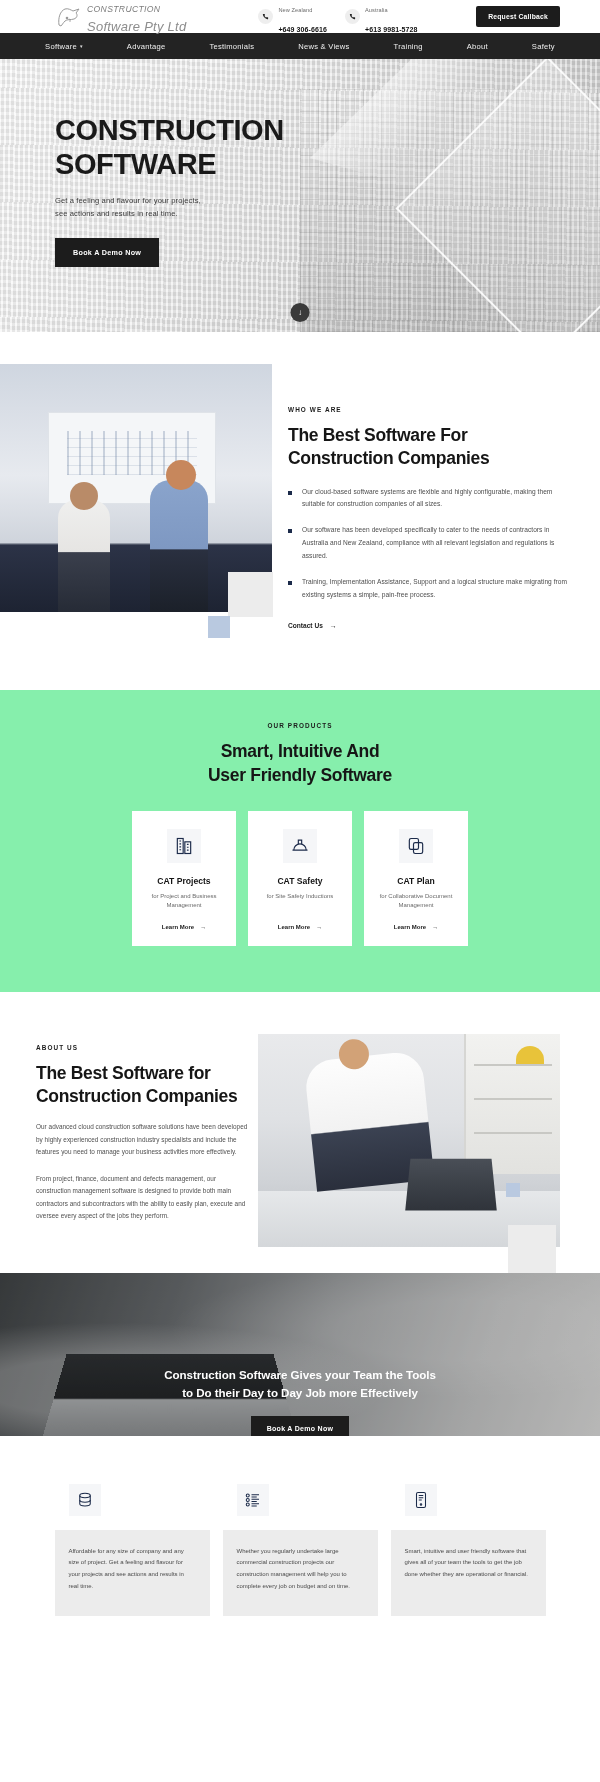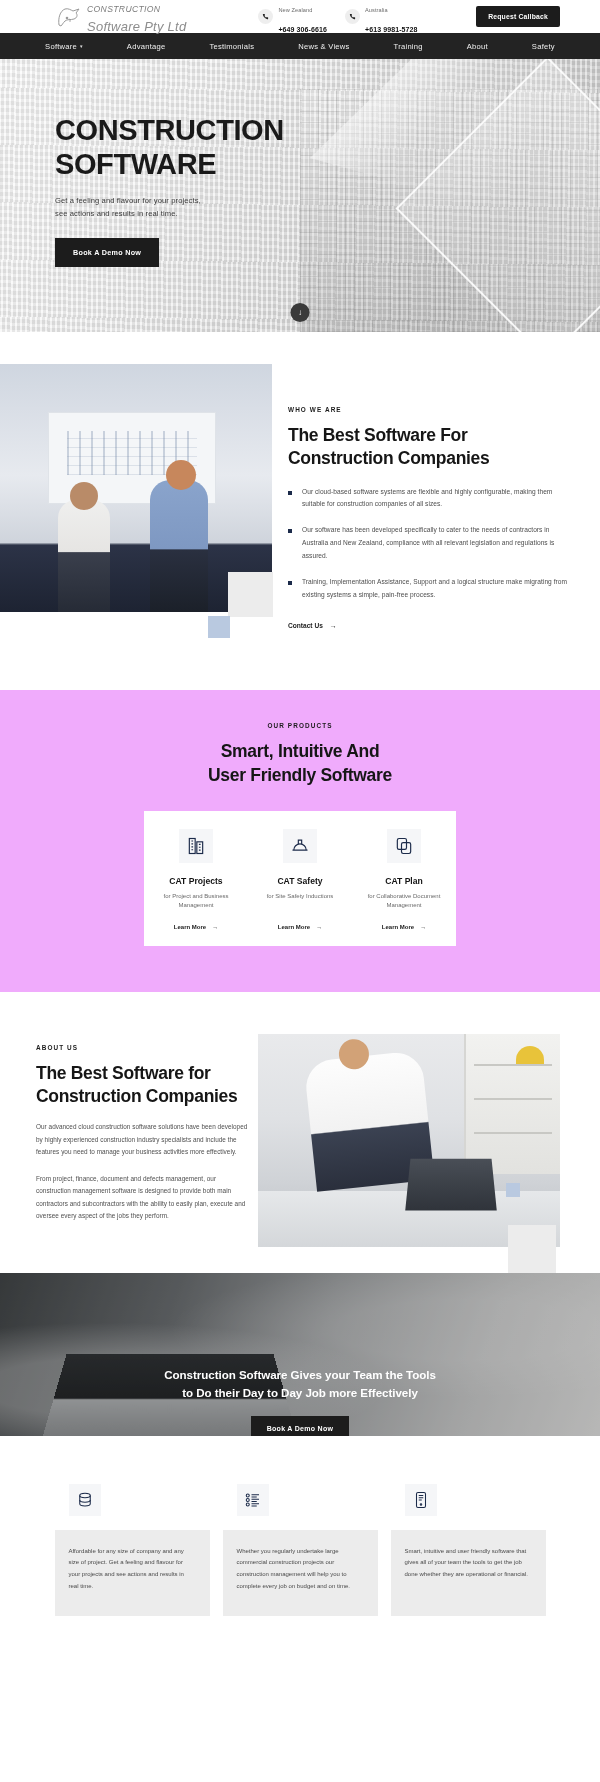--- a/index.html
+++ b/index.html
@@ -183,27 +183,27 @@
     content: ""; position: absolute; left: 0; top: 5px;
     width: 4px; height: 4px; background: #1c2b4a;
   }
   .contact-link {
     margin-top: 4px; display: inline-flex; align-items: center; gap: 7px;
     font-size: 6.6px; font-weight: 700; color: #1b1b1b; cursor: pointer;
   }
   .contact-link .arr { font-size: 7px; }
 
   
-  .products { background: #f0abfc; padding: 32px 0 46px; text-align: center; }
+  .products { background: #86efac; padding: 32px 0 46px; text-align: center; }
   .prod-h2 {
     margin-top: 11px; font-size: 17.5px; font-weight: 700;
     line-height: 1.32; letter-spacing: -.3px; color: #161616;
   }
   .prod-grid {
-    margin-top: 24px; display: flex; 
+    margin-top: 24px; display: flex; gap: 12px;
     justify-content: center; padding: 0 52px;
   }
   .prod-card {
     background: #fff; width: 104px; padding: 18px 8px 16px;
     display: flex; flex-direction: column; align-items: center;
   }
   .prod-icon {
     width: 34px; height: 34px; background: #f5f6f8;
     display: flex; align-items: center; justify-content: center;
     margin-bottom: 13px;

